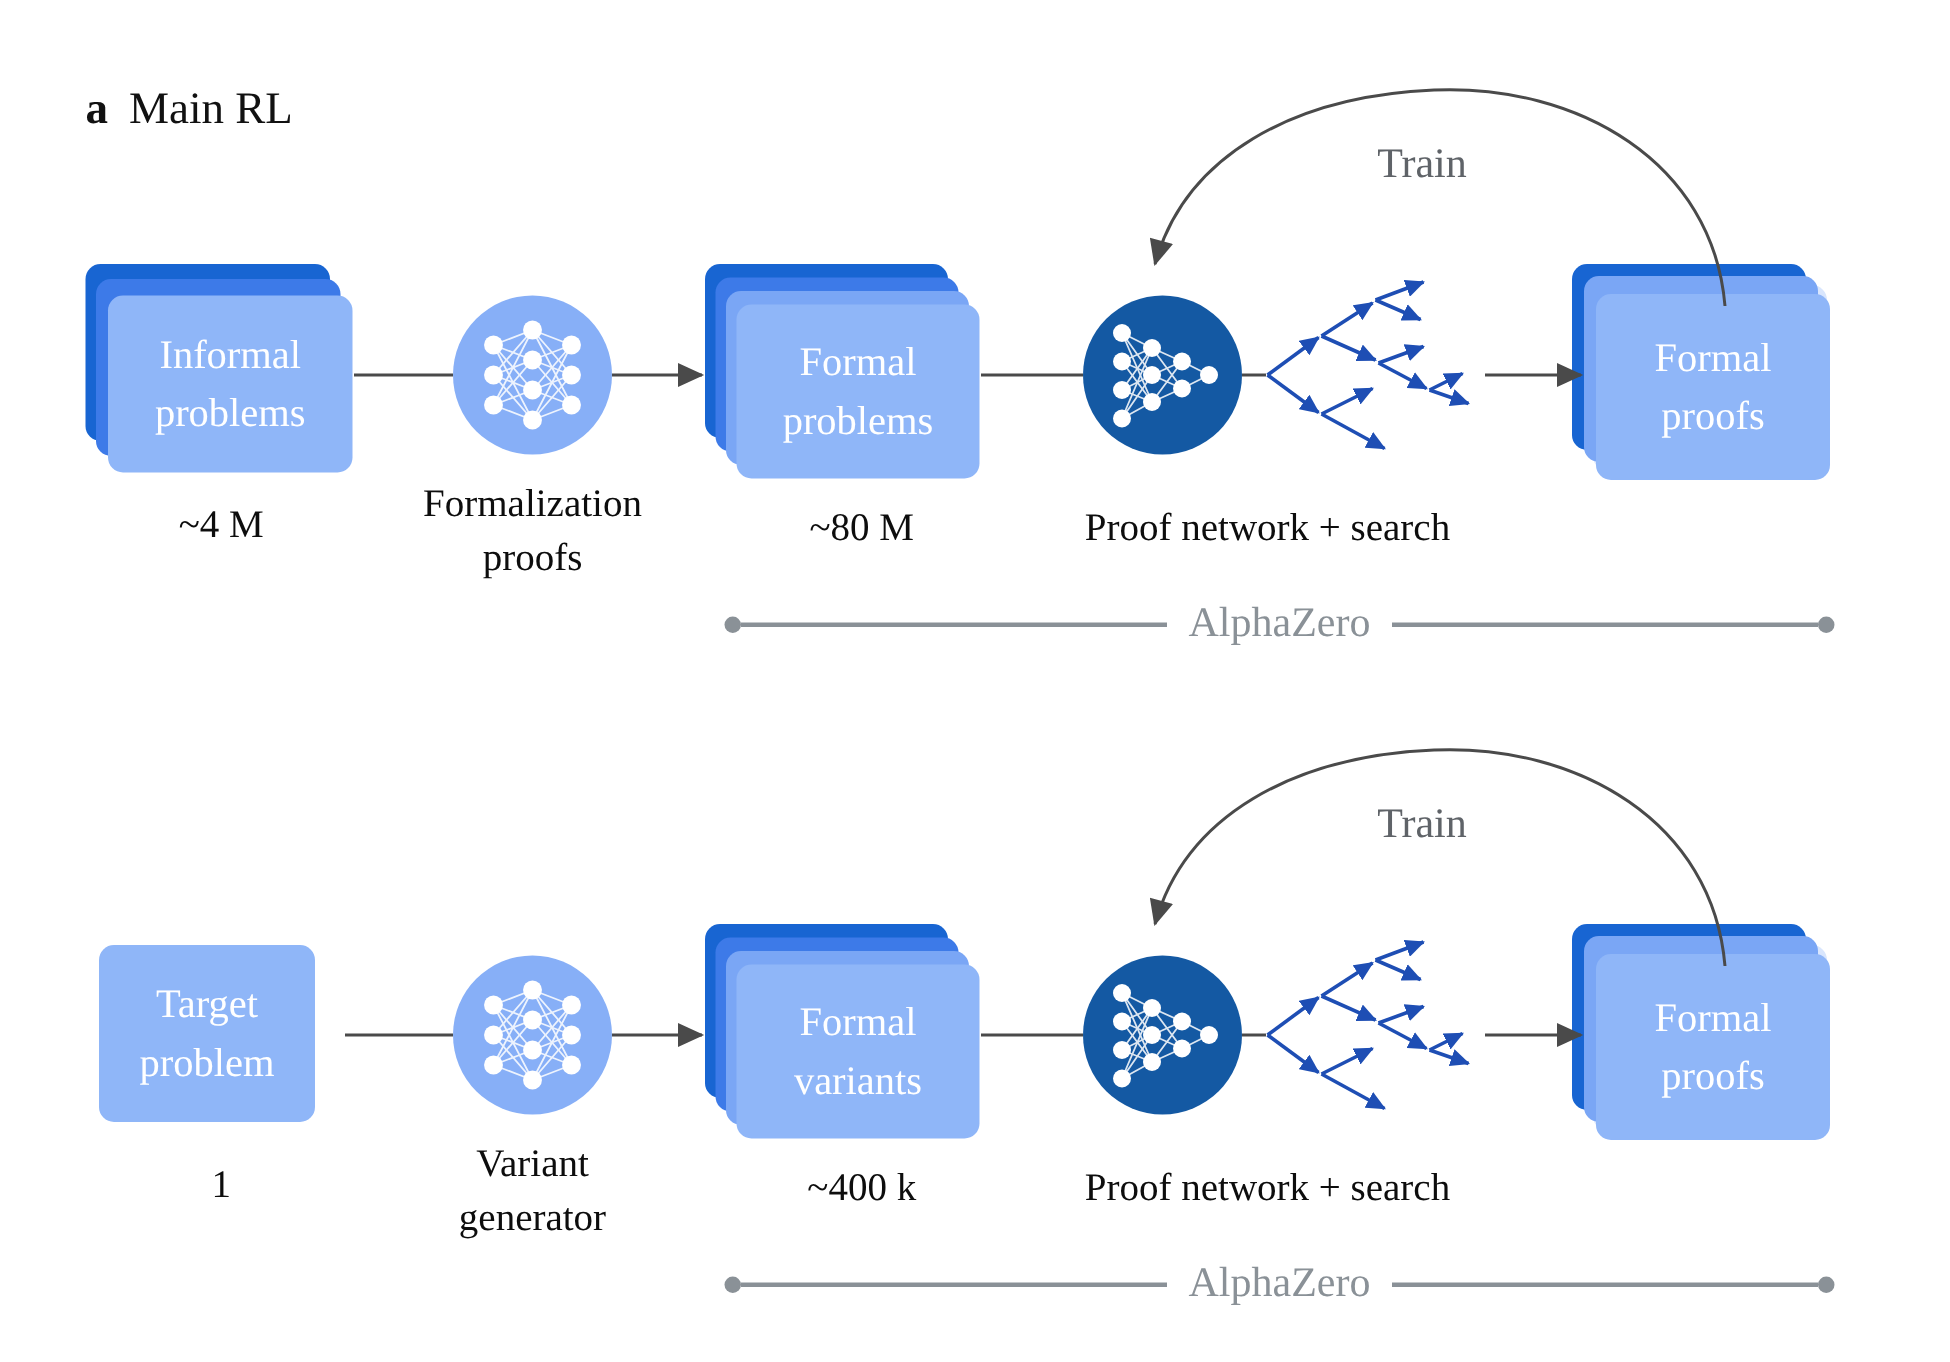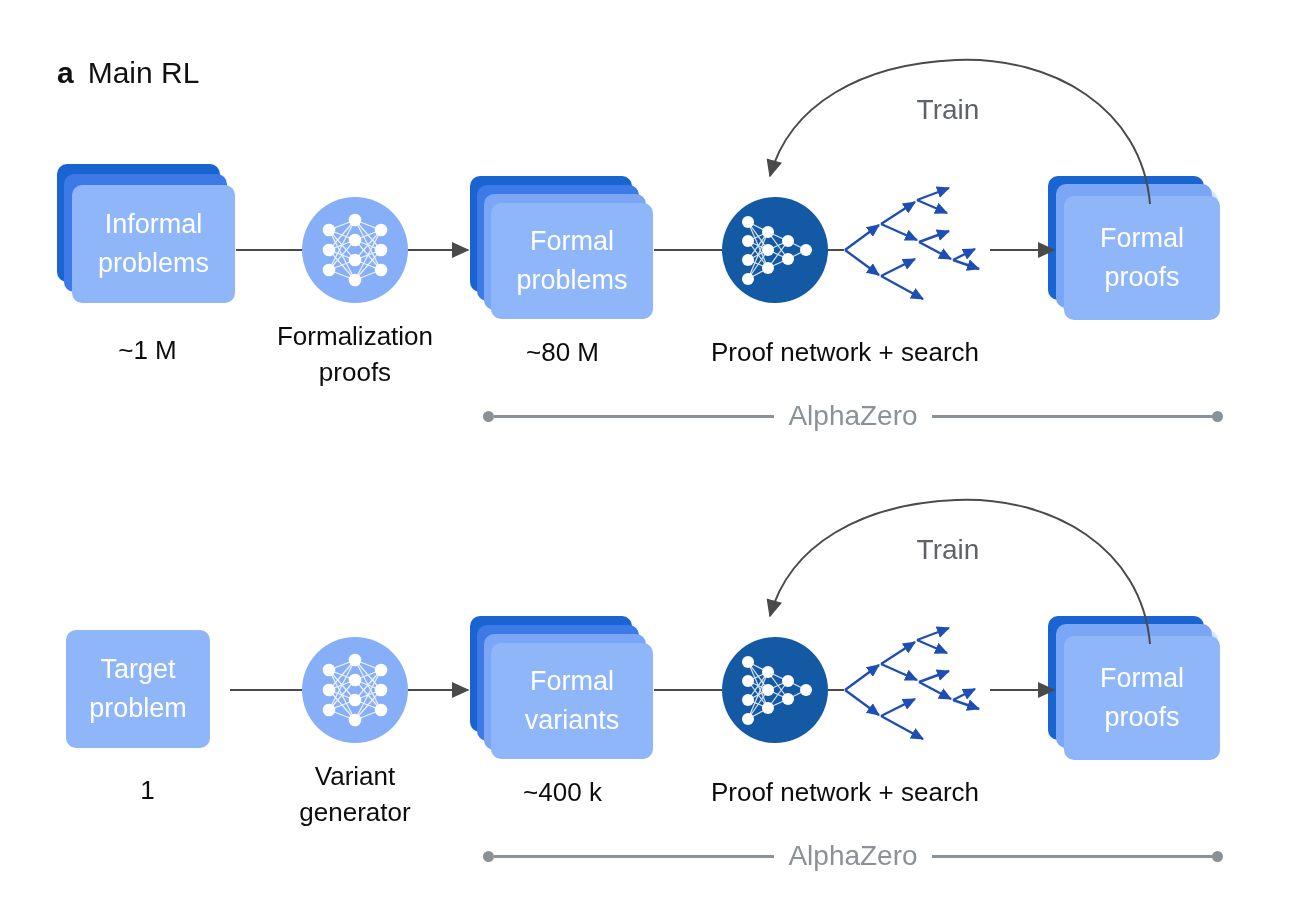--- a/index.html
+++ b/index.html
@@ -1,34 +1,34 @@
 <!DOCTYPE html>
 <html><head>
 <meta charset="utf-8">
 <style>
   html,body{margin:0;padding:0;background:#ffffff;}
   #page{position:relative;width:1300px;height:908px;background:#ffffff;overflow:hidden;
-        font-family:Liberation Sans, sans-serif;}
+        font-family:Liberation Serif, serif;}
   .panel{position:absolute;left:0;width:1300px;height:468px;}
   #panel-a{top:0;}
   #panel-b{top:440px;}
   .wires{position:absolute;left:0;top:0;z-index:5;pointer-events:none;}
   .panel-title{position:absolute;left:57px;top:56px;font-size:30px;color:#111;z-index:2;}
   .panel-title b{font-weight:bold;}
   .panel-title .t{margin-left:14px;}
   .stack{position:absolute;z-index:1;}
   .card{position:absolute;border-radius:10px;}
   .c-dark{background:#1865d2;}
   .c-mid{background:#3d7ae8;}
   .c-midlight{background:#7aa6f5;}
   .c-front{background:#8fb6f8;display:flex;align-items:center;justify-content:center;}
   .c-pale{background:#d9e6fd;}
   .card-text{color:#ffffff;font-size:27px;line-height:39px;text-align:center;white-space:pre-line;}
   
-  .stack-input{left:57px;top:164px;width:180px;height:141px;}
+  .stack-input{left:57px;top:176px;width:180px;height:141px;}
   .stack-input .l1{left:0;top:0;width:163px;height:118px;z-index:1;}
   .stack-input .l2{left:7px;top:10px;width:163px;height:118px;z-index:2;}
   .stack-input .l3{left:15px;top:21px;width:163px;height:118px;z-index:3;}
   
   .single-card{position:absolute;left:66px;top:190px;width:144px;height:118px;z-index:2;}
   
   .stack-formal{left:470px;top:176px;width:185px;height:145px;}
   .stack-formal .l1{left:0;top:0;width:162px;height:116px;z-index:1;}
   .stack-formal .l2{left:7px;top:9px;width:162px;height:116px;z-index:2;}
   .stack-formal .l3{left:14px;top:18px;width:162px;height:116px;z-index:3;}
@@ -36,21 +36,21 @@
   
   .stack-output{left:1048px;top:176px;width:175px;height:146px;}
   .stack-output .lp{left:14px;top:14px;width:156px;height:124px;z-index:1;}
   .stack-output .l1{left:0;top:0;width:156px;height:124px;z-index:2;}
   .stack-output .l3{left:8px;top:8px;width:156px;height:124px;z-index:3;}
   .stack-output .l4{left:16px;top:20px;width:156px;height:124px;z-index:4;}
   .sub-label{position:absolute;font-size:26px;color:#0d0d0d;text-align:center;
              white-space:pre-line;line-height:36px;z-index:2;}
   .lbl-count-input{left:66px;top:332px;width:163px;}
   .lbl-generator{left:245px;top:318px;width:220px;}
-  .lbl-count-formal{left:480px;top:334px;width:165px;text-align:center;}
+  .lbl-count-formal{left:492px;top:334px;width:165px;text-align:center;}
   .lbl-prover{left:665px;top:334px;width:360px;}
   .lbl-train{position:absolute;left:885px;top:94px;width:126px;text-align:center;
              font-size:28px;color:#5f6368;z-index:2;}
   .az-row{position:absolute;left:483px;top:403px;width:740px;height:26px;display:flex;
           align-items:center;z-index:2;}
   .az-dot{width:11px;height:11px;border-radius:50%;background:#8a9197;flex:0 0 auto;}
   .az-line{height:3px;background:#8a9197;flex:1 1 auto;}
   .az-text{color:#8a9197;font-size:28px;padding:0 14px;flex:0 0 auto;}
 </style>
 </head>
@@ -150,21 +150,21 @@
     <div class="panel-title"><b>a</b><span class="t">Main RL</span></div>
 
     <div class="stack stack-input">
       <div class="card c-dark l1"></div>
       <div class="card c-mid l2"></div>
       <div class="card c-front l3">
         <div class="card-text">Informal
 problems</div>
       </div>
     </div>
-    <div class="sub-label lbl-count-input">~1 M</div>
+    <div class="sub-label lbl-count-input">~4 M</div>
 
     <div class="sub-label lbl-generator">Formalization
 proofs</div>
 
     <div class="stack stack-formal">
       <div class="card c-dark l1"></div>
       <div class="card c-mid l2"></div>
       <div class="card c-midlight l3"></div>
       <div class="card c-front l4">
         <div class="card-text">Formal

